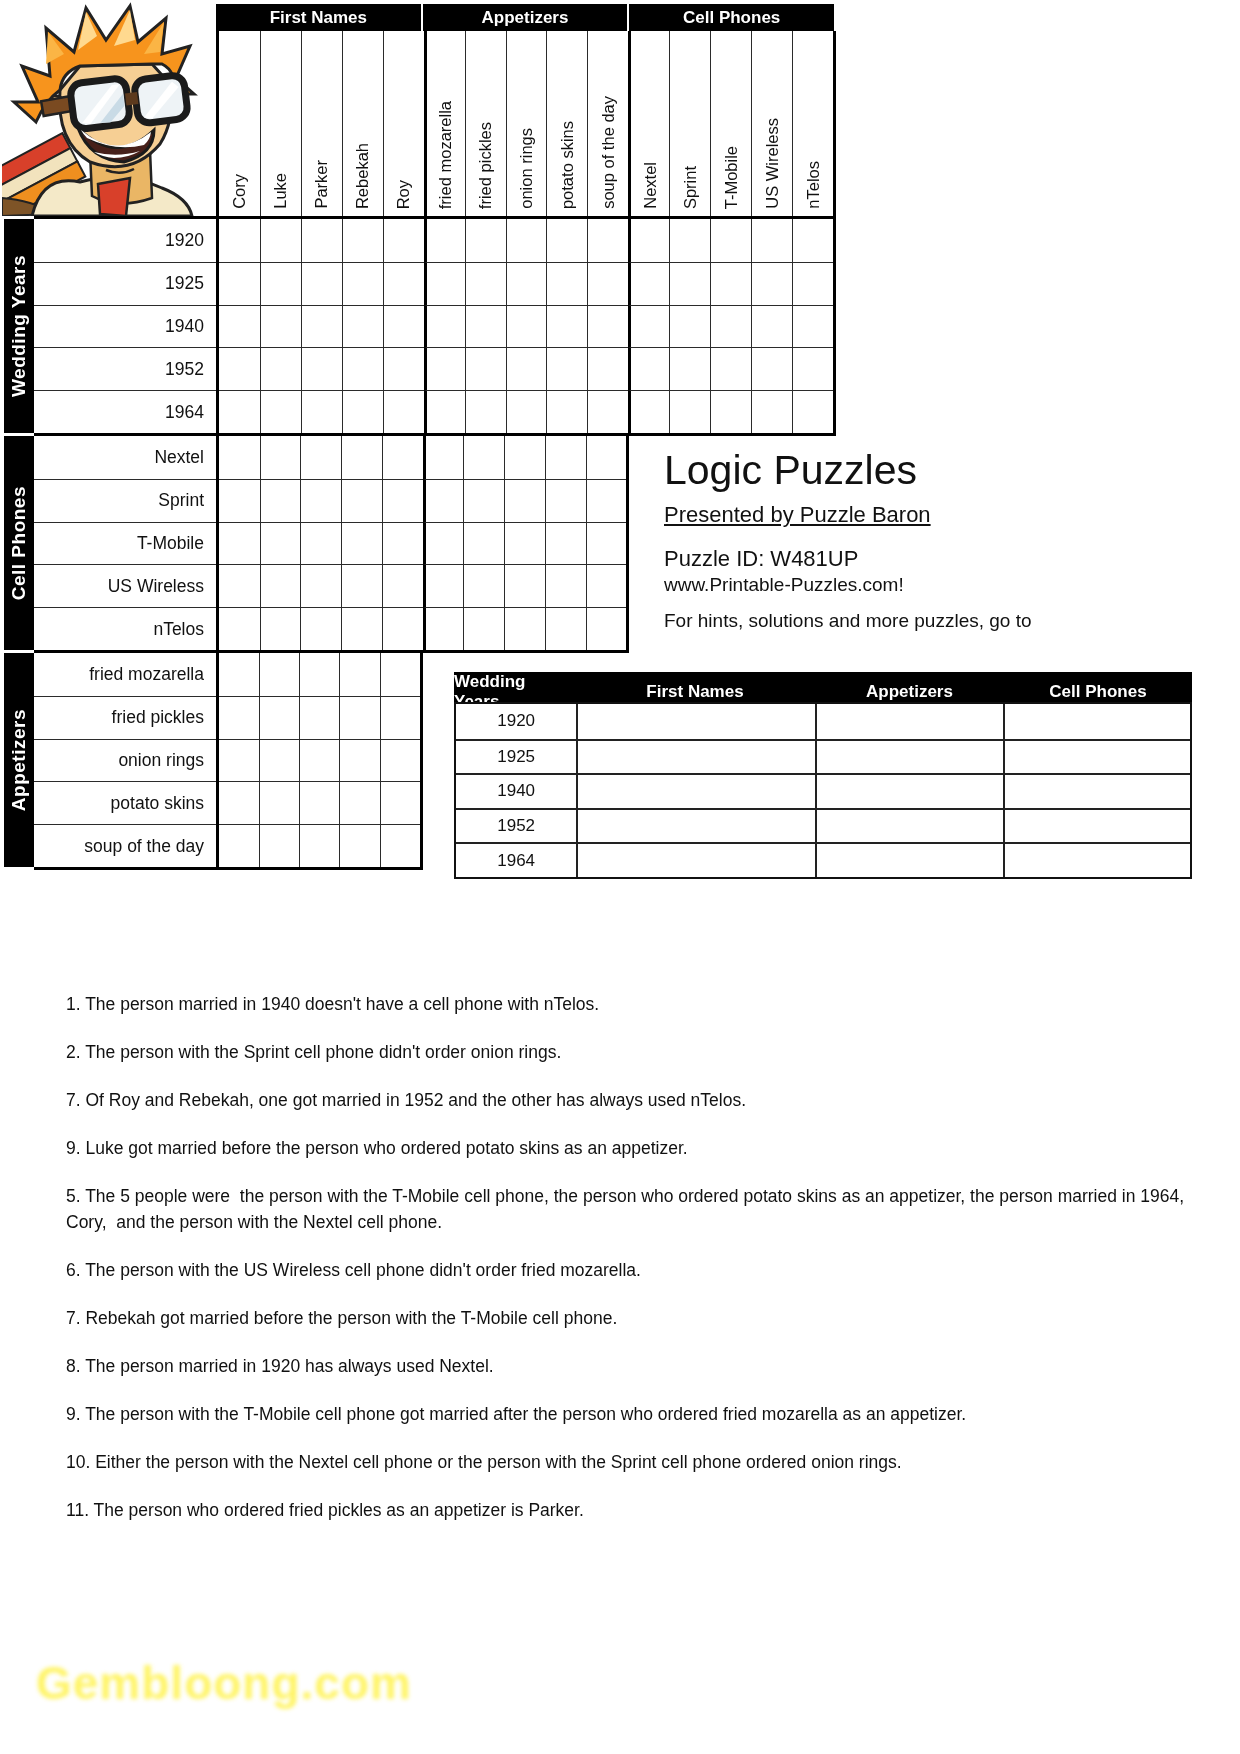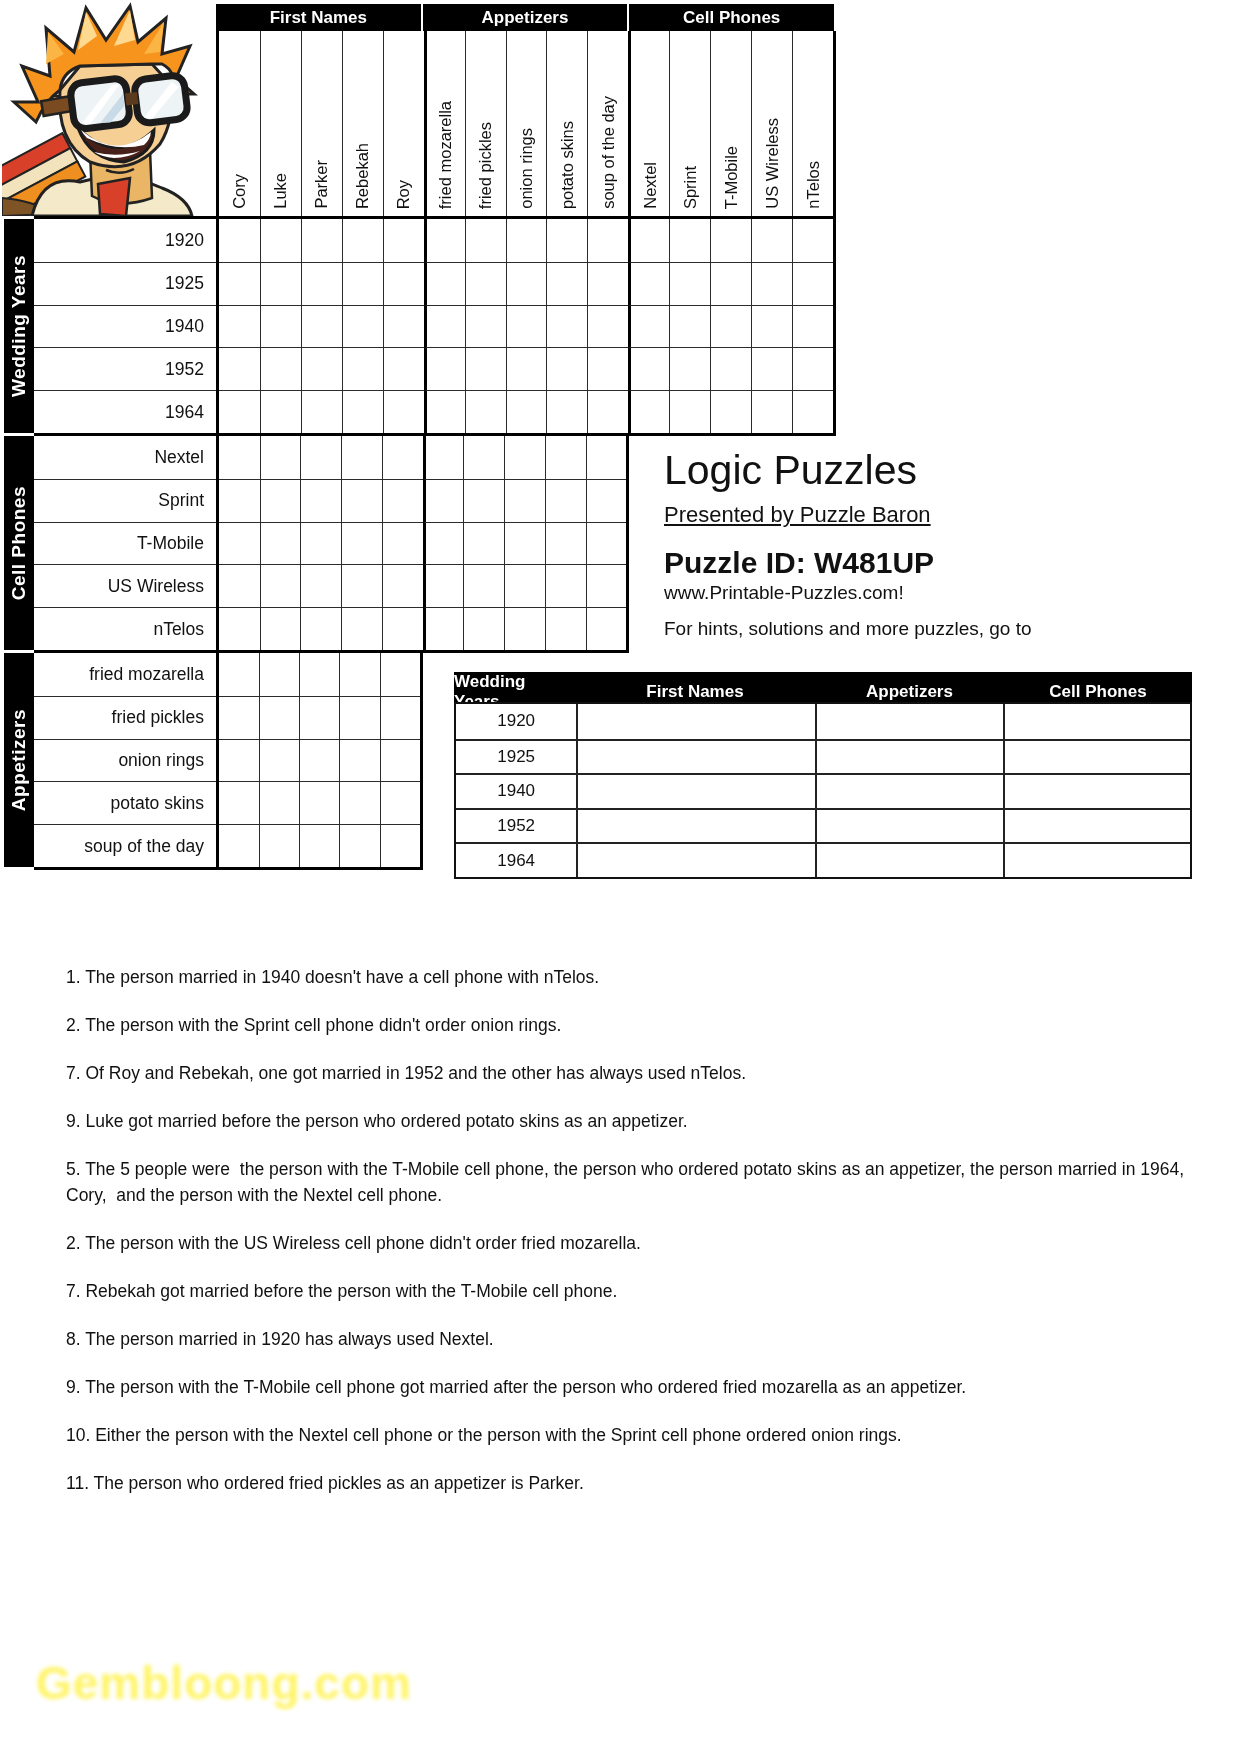--- a/index.html
+++ b/index.html
@@ -42,37 +42,37 @@
                border:3px solid #000;box-sizing:border-box;background:#fff;}
   .cell{box-sizing:border-box;background:#fff;}
   .cell.bl{border-left:1px solid #2b2b2b;}
   .cell.bt{border-top:1px solid #2b2b2b;}
   .cell.sec{border-left:3px solid #000;}
 
   
   .title-block{position:absolute;left:664px;top:448px;}
   .title{font-size:41px;font-weight:normal;line-height:1.1;margin:0;}
   .subtitle{font-size:22px;margin:9px 0 0 0;text-decoration:underline;}
-  .puzzle-id{font-size:30px;font-weight:bold;margin:18px 0 0 0;}
+  .puzzle-id{font-size:22px;font-weight:normal;margin:18px 0 0 0;}
   .hint{font-size:19px;line-height:25px;margin:0;}
   .hint.first{margin-top:11px;}
 
   
   .answer-header{position:absolute;left:454px;top:672px;width:738px;height:30px;background:#000;
                  display:grid;grid-template-columns:121fr 240fr 189fr 188fr;}
   .ahcell{color:#fff;font-weight:bold;font-size:17px;display:flex;align-items:center;justify-content:center;}
   .answer-body{position:absolute;left:454px;top:702px;width:738px;height:177px;display:grid;
                grid-template-columns:121fr 240fr 189fr 188fr;grid-template-rows:repeat(5,1fr);
                border:2px solid #111;box-sizing:border-box;background:#fff;}
   .acell{box-sizing:border-box;font-size:17px;display:flex;align-items:center;justify-content:center;}
   .acell.bl{border-left:2px solid #222;}
   .acell.bt{border-top:2px solid #222;}
 
   
-  .clues{position:absolute;left:66px;top:964px;width:1128px;}
+  .clues{position:absolute;left:66px;top:991px;width:1128px;}
   .clue{font-size:17.5px;line-height:26px;margin:0 0 22px 0;white-space:pre-wrap;}
 
   
   .watermark{position:absolute;left:36px;top:1656px;font-size:46px;font-weight:bold;
              letter-spacing:1px;filter:blur(2px);opacity:.85;}
 </style>
 </head>
 <body>
 
 <div class="sheet" id="sheet">
@@ -384,20 +384,20 @@
       <div class="acell bl bt"></div>
       <div class="acell bl bt"></div>
       <div class="acell bl bt"></div>
     </div>
     <div class="clues">
       <p class="clue">1. The person married in 1940 doesn't have a cell phone with nTelos.</p>
       <p class="clue">2. The person with the Sprint cell phone didn't order onion rings.</p>
       <p class="clue">7. Of Roy and Rebekah, one got married in 1952 and the other has always used nTelos.</p>
       <p class="clue">9. Luke got married before the person who ordered potato skins as an appetizer.</p>
       <p class="clue">5. The 5 people were  the person with the T-Mobile cell phone, the person who ordered potato skins as an appetizer, the person married in 1964, Cory,  and the person with the Nextel cell phone.</p>
-      <p class="clue">2. The person with the US Wireless cell phone didn't order fried mozarella.</p>
+      <p class="clue">6. The person with the US Wireless cell phone didn't order fried mozarella.</p>
       <p class="clue">7. Rebekah got married before the person with the T-Mobile cell phone.</p>
       <p class="clue">8. The person married in 1920 has always used Nextel.</p>
       <p class="clue">9. The person with the T-Mobile cell phone got married after the person who ordered fried mozarella as an appetizer.</p>
       <p class="clue">10. Either the person with the Nextel cell phone or the person with the Sprint cell phone ordered onion rings.</p>
       <p class="clue">11. The person who ordered fried pickles as an appetizer is Parker.</p>
     </div>
   </div>
 
 </body></html>

